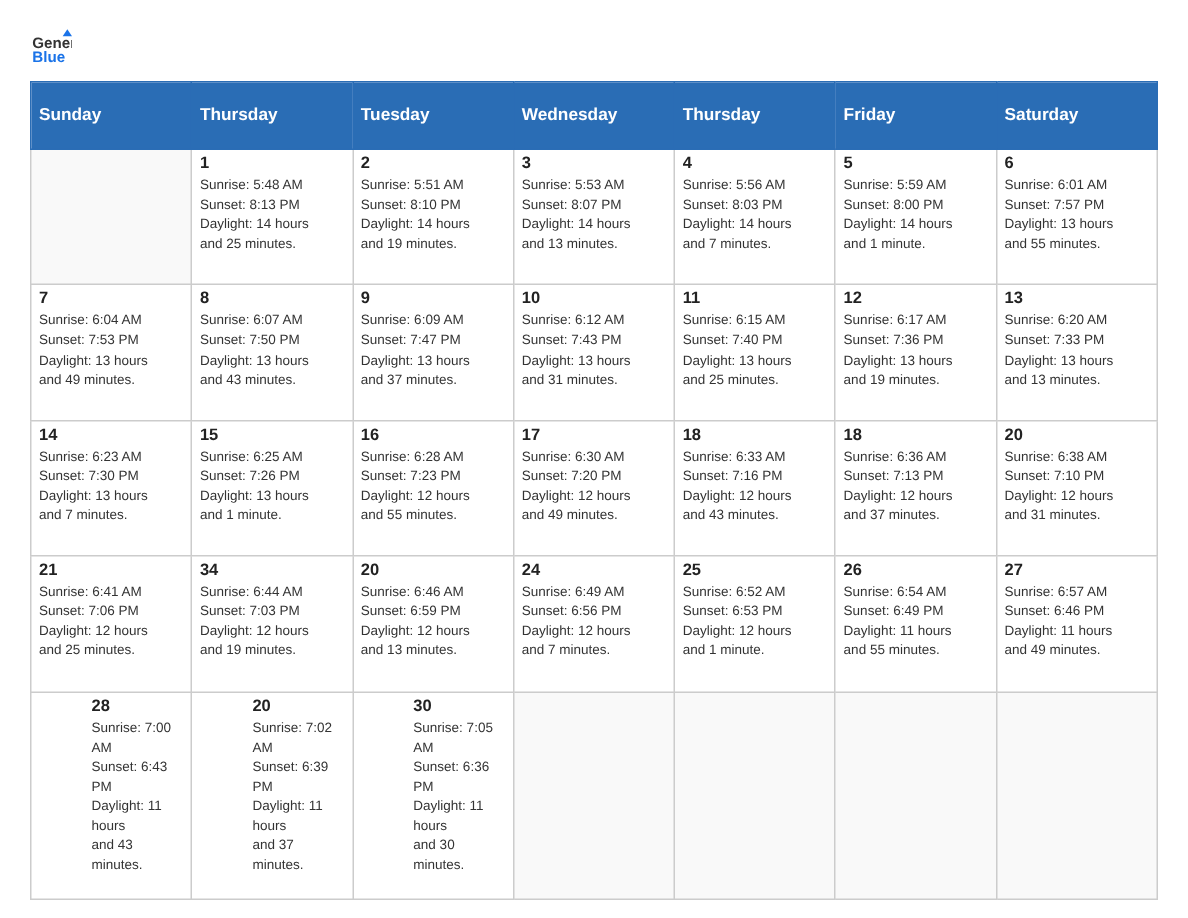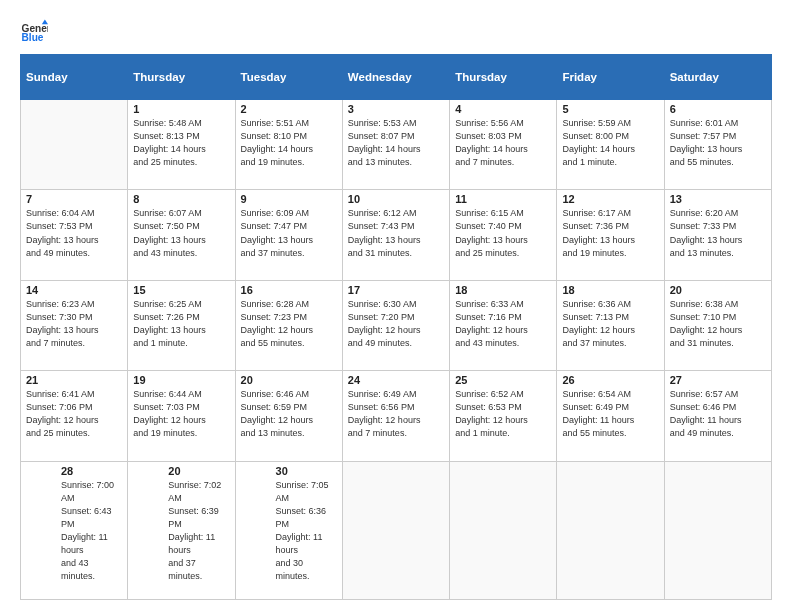--- a/index.html
+++ b/index.html
@@ -210,21 +210,21 @@
             <div class="day-number">20</div>
             <div class="day-info">Sunrise: 6:38 AM<br>Sunset: 7:10 PM<br>Daylight: 12 hours<br>and 31 minutes.</div>
           </td>
         </tr>
         <tr>
           <td>
             <div class="day-number">21</div>
             <div class="day-info">Sunrise: 6:41 AM<br>Sunset: 7:06 PM<br>Daylight: 12 hours<br>and 25 minutes.</div>
           </td>
           <td>
-            <div class="day-number">19</div>
+            <div class="day-number">34</div>
             <div class="day-info">Sunrise: 6:44 AM<br>Sunset: 7:03 PM<br>Daylight: 12 hours<br>and 19 minutes.</div>
           </td>
           <td>
             <div class="day-number">20</div>
             <div class="day-info">Sunrise: 6:46 AM<br>Sunset: 6:59 PM<br>Daylight: 12 hours<br>and 13 minutes.</div>
           </td>
           <td>
             <div class="day-number">24</div>
             <div class="day-info">Sunrise: 6:49 AM<br>Sunset: 6:56 PM<br>Daylight: 12 hours<br>and 7 minutes.</div>
           </td>

